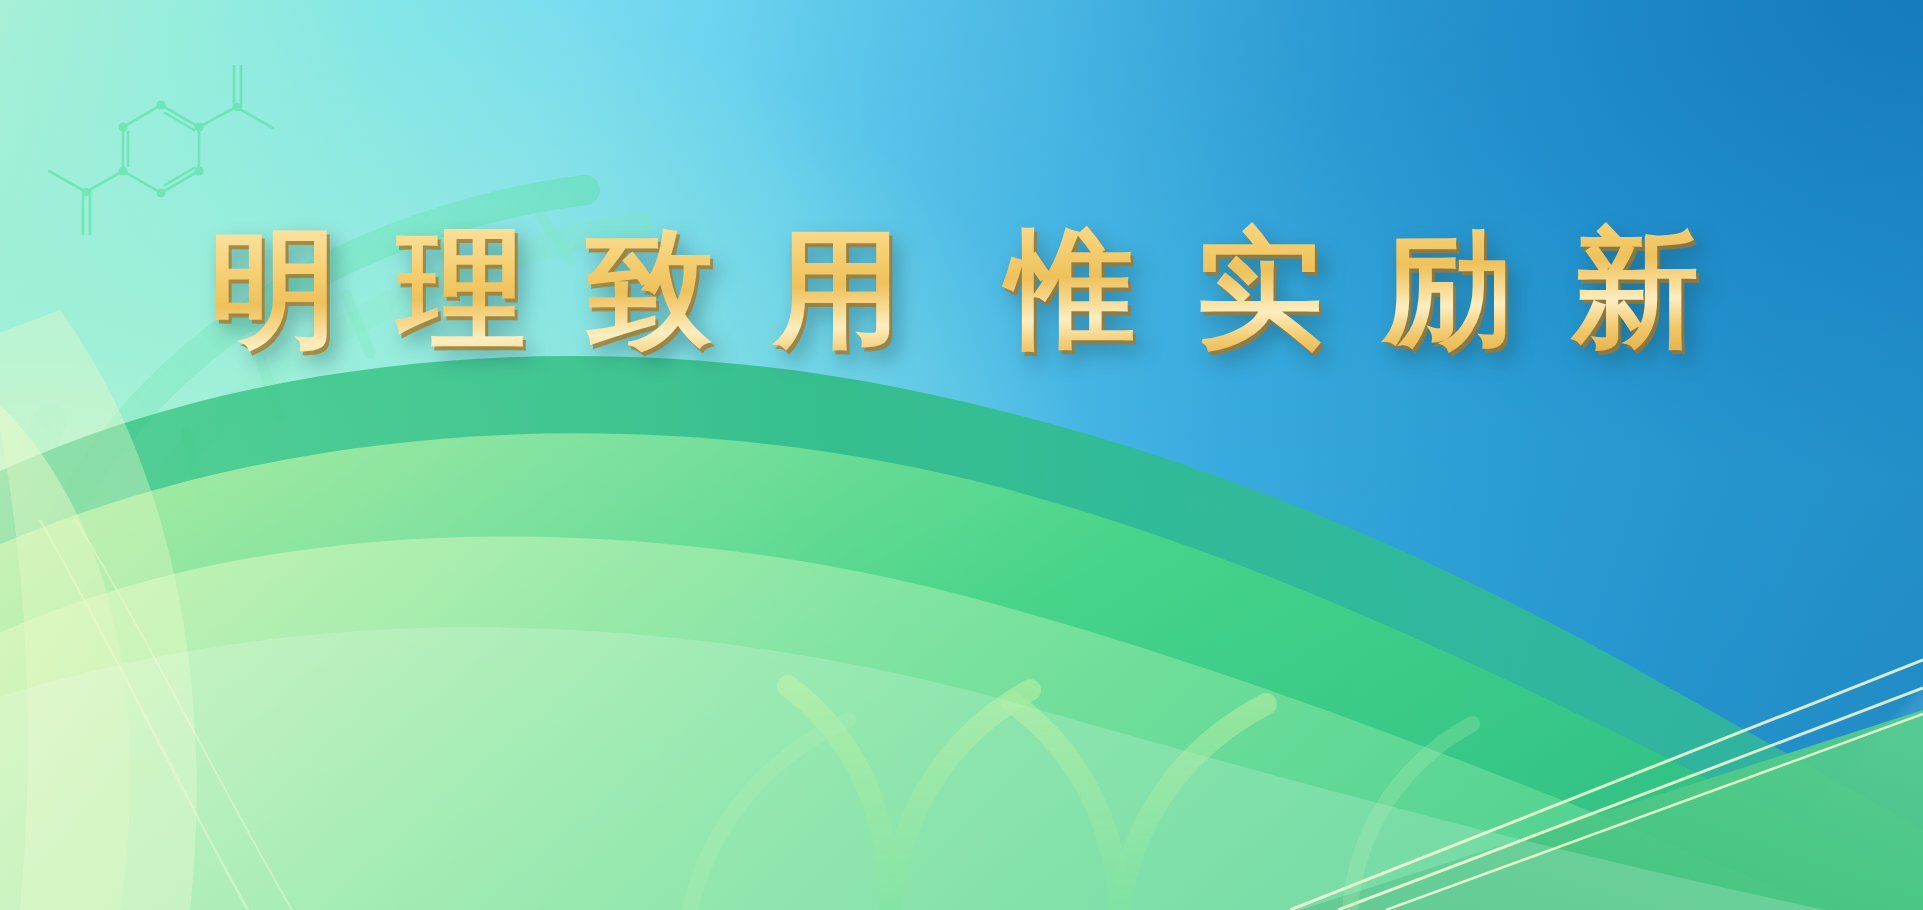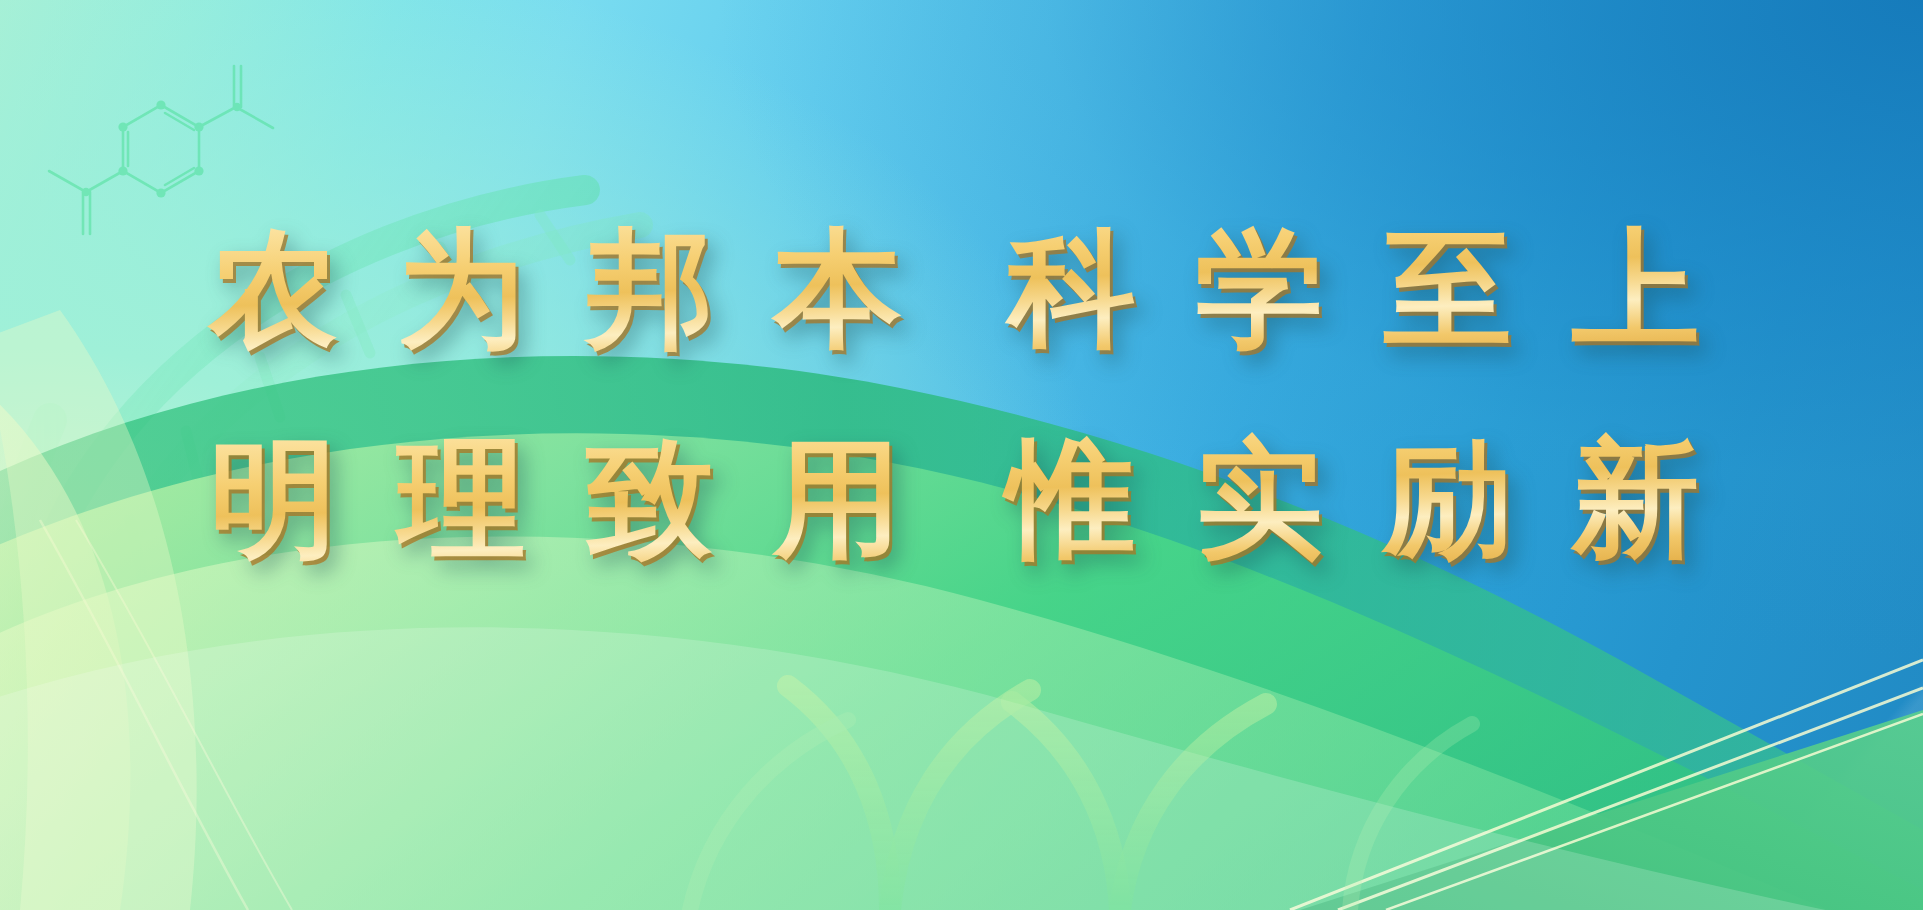--- a/index.html
+++ b/index.html
@@ -285,17 +285,16 @@
         <circle cx="133" cy="165" r="4.6"></circle>
         <circle cx="95" cy="143" r="4.6"></circle>
         <circle cx="95" cy="99" r="4.6"></circle>
         <circle cx="209" cy="79" r="4.2"></circle>
         <circle cx="58" cy="164" r="4.2"></circle>
       </g>
     </svg>
   </div>
 
   <div id="headline">
-    <span class="line">农 为 邦 本  科 学 至 上</span>
     <span class="line">明 理 致 用  惟 实 励 新</span>
   </div>
 
 </div>
 
 </body></html>

